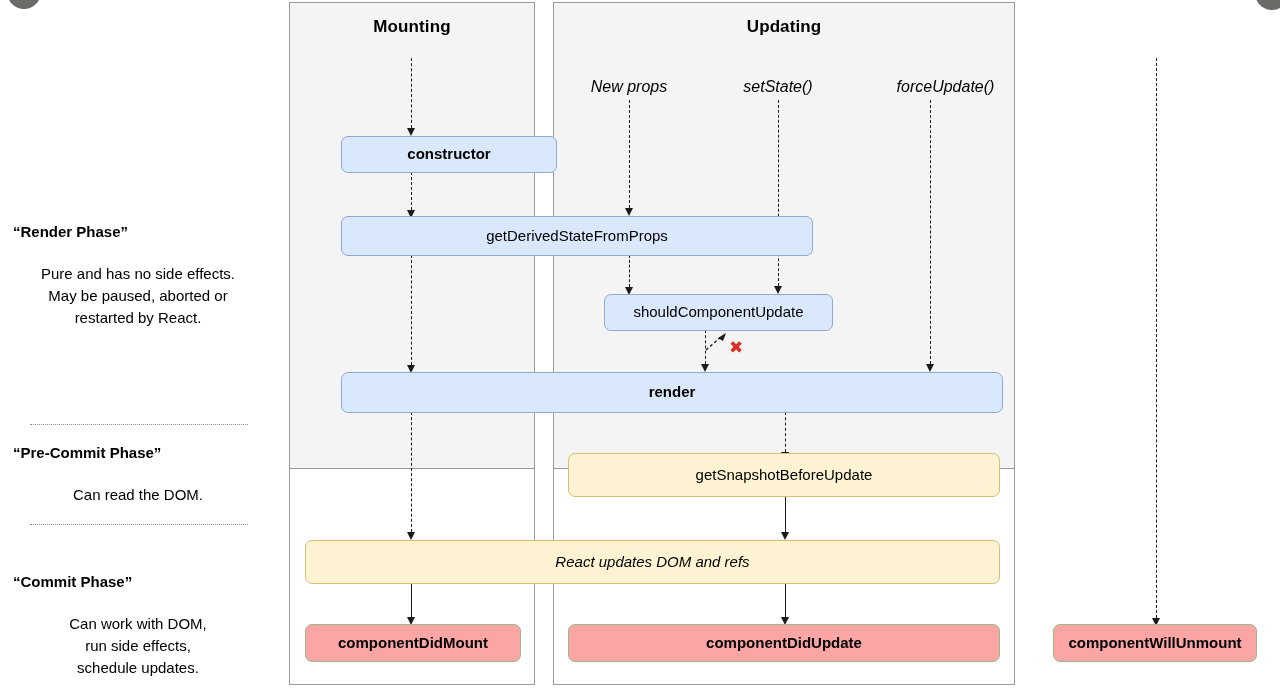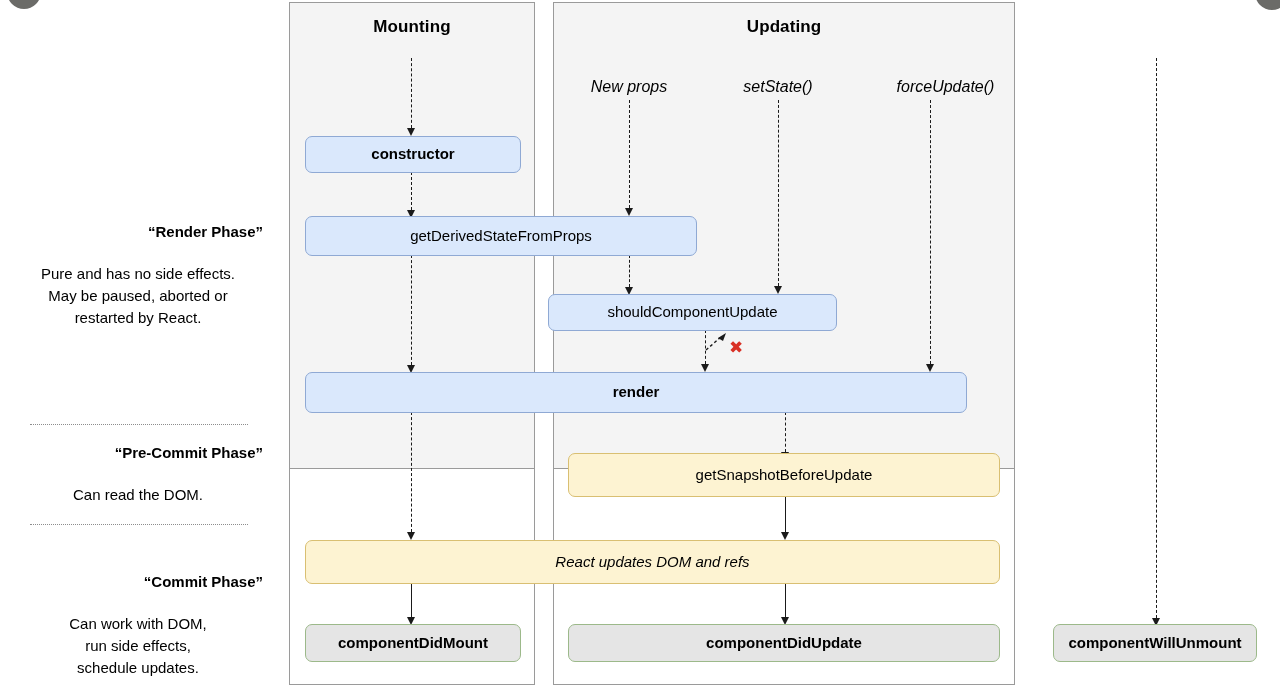--- a/index.html
+++ b/index.html
@@ -29,37 +29,37 @@
   #col-unmounting .white-zone{height:215px;}
 
   
   .trigger{position:absolute;font-size:16px;font-style:italic;
            text-align:center;white-space:nowrap;}
 
   
   .node{position:absolute;box-sizing:border-box;border-radius:7px;
         display:flex;align-items:center;justify-content:center;
         font-size:15px;text-align:center;line-height:1.1;}
-  .blue  {background:#dae8fc;border:1px solid #8fa9d4;}
+  .blue  {background:#dae8fc;border:1px solid #8fa9d4;margin-left:36px;}
   .yellow{background:#fdf3d2;border:1px solid #d9bf72;}
-  .green {background:#e5e5e5;border:1px solid #9cb98a;}
+  .green {background:#fca5a5;border:1px solid #9cb98a;}
   .bold  {font-weight:bold;}
   .italic{font-style:italic;}
 
   
   .arrow{position:absolute;}
   .arrow .line{position:absolute;left:0;top:0;width:0;
       border-left-width:1.4px;border-left-style:dashed;border-left-color:#1a1a1a;}
   .arrow.solid .line{border-left-style:solid;border-left-width:1.5px;}
   .arrow .head{position:absolute;left:-4px;bottom:-1px;width:0;height:0;
       border-left:4.5px solid transparent;border-right:4.5px solid transparent;
       border-top:8px solid #1a1a1a;}
 
   
-  .legend-title{position:absolute;width:250px;left:13px;text-align:right;
+  .legend-title{position:absolute;width:250px;left:13px;text-align:left;
       font-size:15px;font-weight:bold;}
   .legend-body{position:absolute;width:250px;left:13px;text-align:center;
       font-size:15px;line-height:1.45;}
   .dotted-sep{position:absolute;left:30px;width:218px;height:0;
       border-top:1.5px dotted #8d8d8d;}
 
   
   #reject-x{position:absolute;font-size:17px;font-weight:bold;color:#d93025;
       line-height:1;}
   #reject-arrow{position:absolute;}
@@ -175,23 +175,23 @@
       <div class="head" style="top:34px;"></div>
   </div>
 
   <div class="arrow" style="left:1156px;top:58px;height:568px;">
     <div class="line" style="height:560px;"></div>
       <div class="head" style="top:560px;"></div>
   </div>
 
   <div class="node blue bold" id="node-constructor" style="left:305px;top:136px;width:216px;height:37px;">constructor</div>
 
-  <div class="node blue" id="node-gdsfp" style="left:305px;top:216px;width:392px;height:40px;">getDerivedStateFromProps</div>
-
-  <div class="node blue" id="node-scu" style="left:548px;top:294px;width:289px;height:37px;">shouldComponentUpdate</div>
+  <div class="node blue" id="node-gdsfp" style="left:305px;top:216px;width:472px;height:40px;">getDerivedStateFromProps</div>
+
+  <div class="node blue" id="node-scu" style="left:568px;top:294px;width:229px;height:37px;">shouldComponentUpdate</div>
 
   <div class="node blue bold" id="node-render" style="left:305px;top:372px;width:662px;height:41px;">render</div>
 
   <div class="node yellow" id="node-get-snapshot" style="left:568px;top:453px;width:432px;height:44px;">getSnapshotBeforeUpdate</div>
 
   <div class="node yellow italic" id="node-react-updates" style="left:305px;top:540px;width:695px;height:44px;">React updates DOM and refs</div>
 
   <div class="node green bold" id="node-did-mount" style="left:305px;top:624px;width:216px;height:38px;">componentDidMount</div>
 
   <div class="node green bold" id="node-did-update" style="left:568px;top:624px;width:432px;height:38px;">componentDidUpdate</div>

